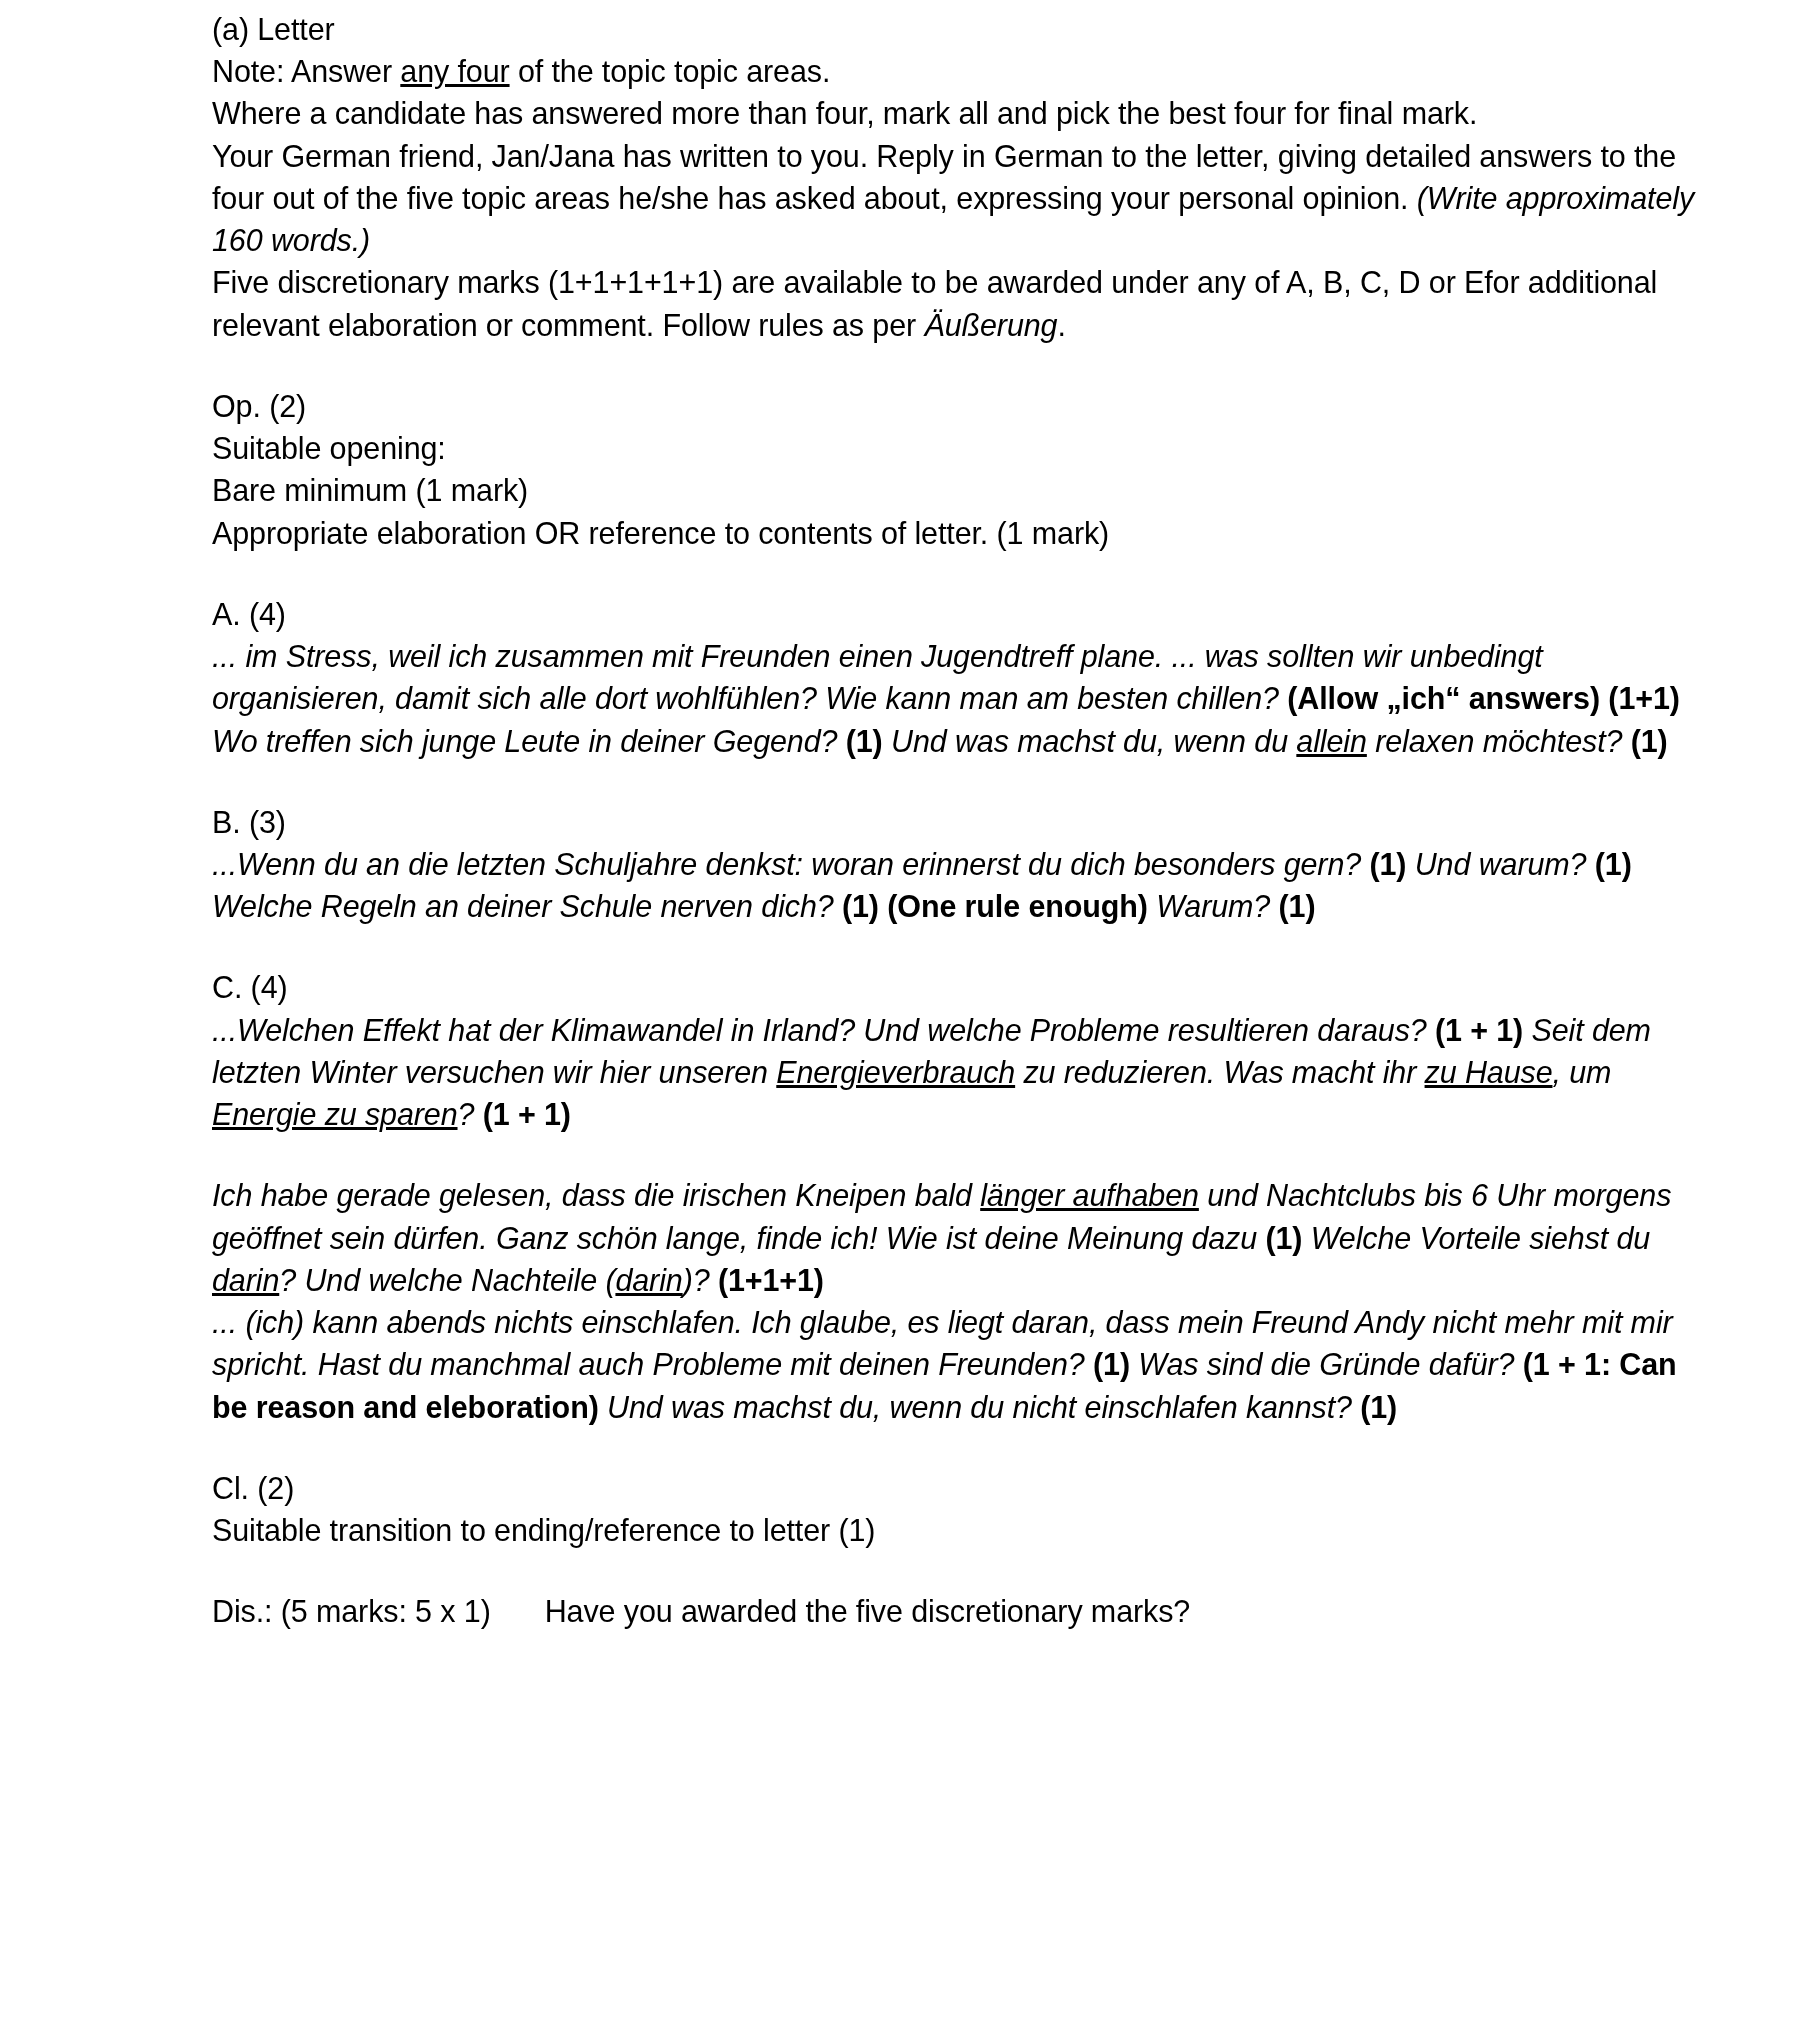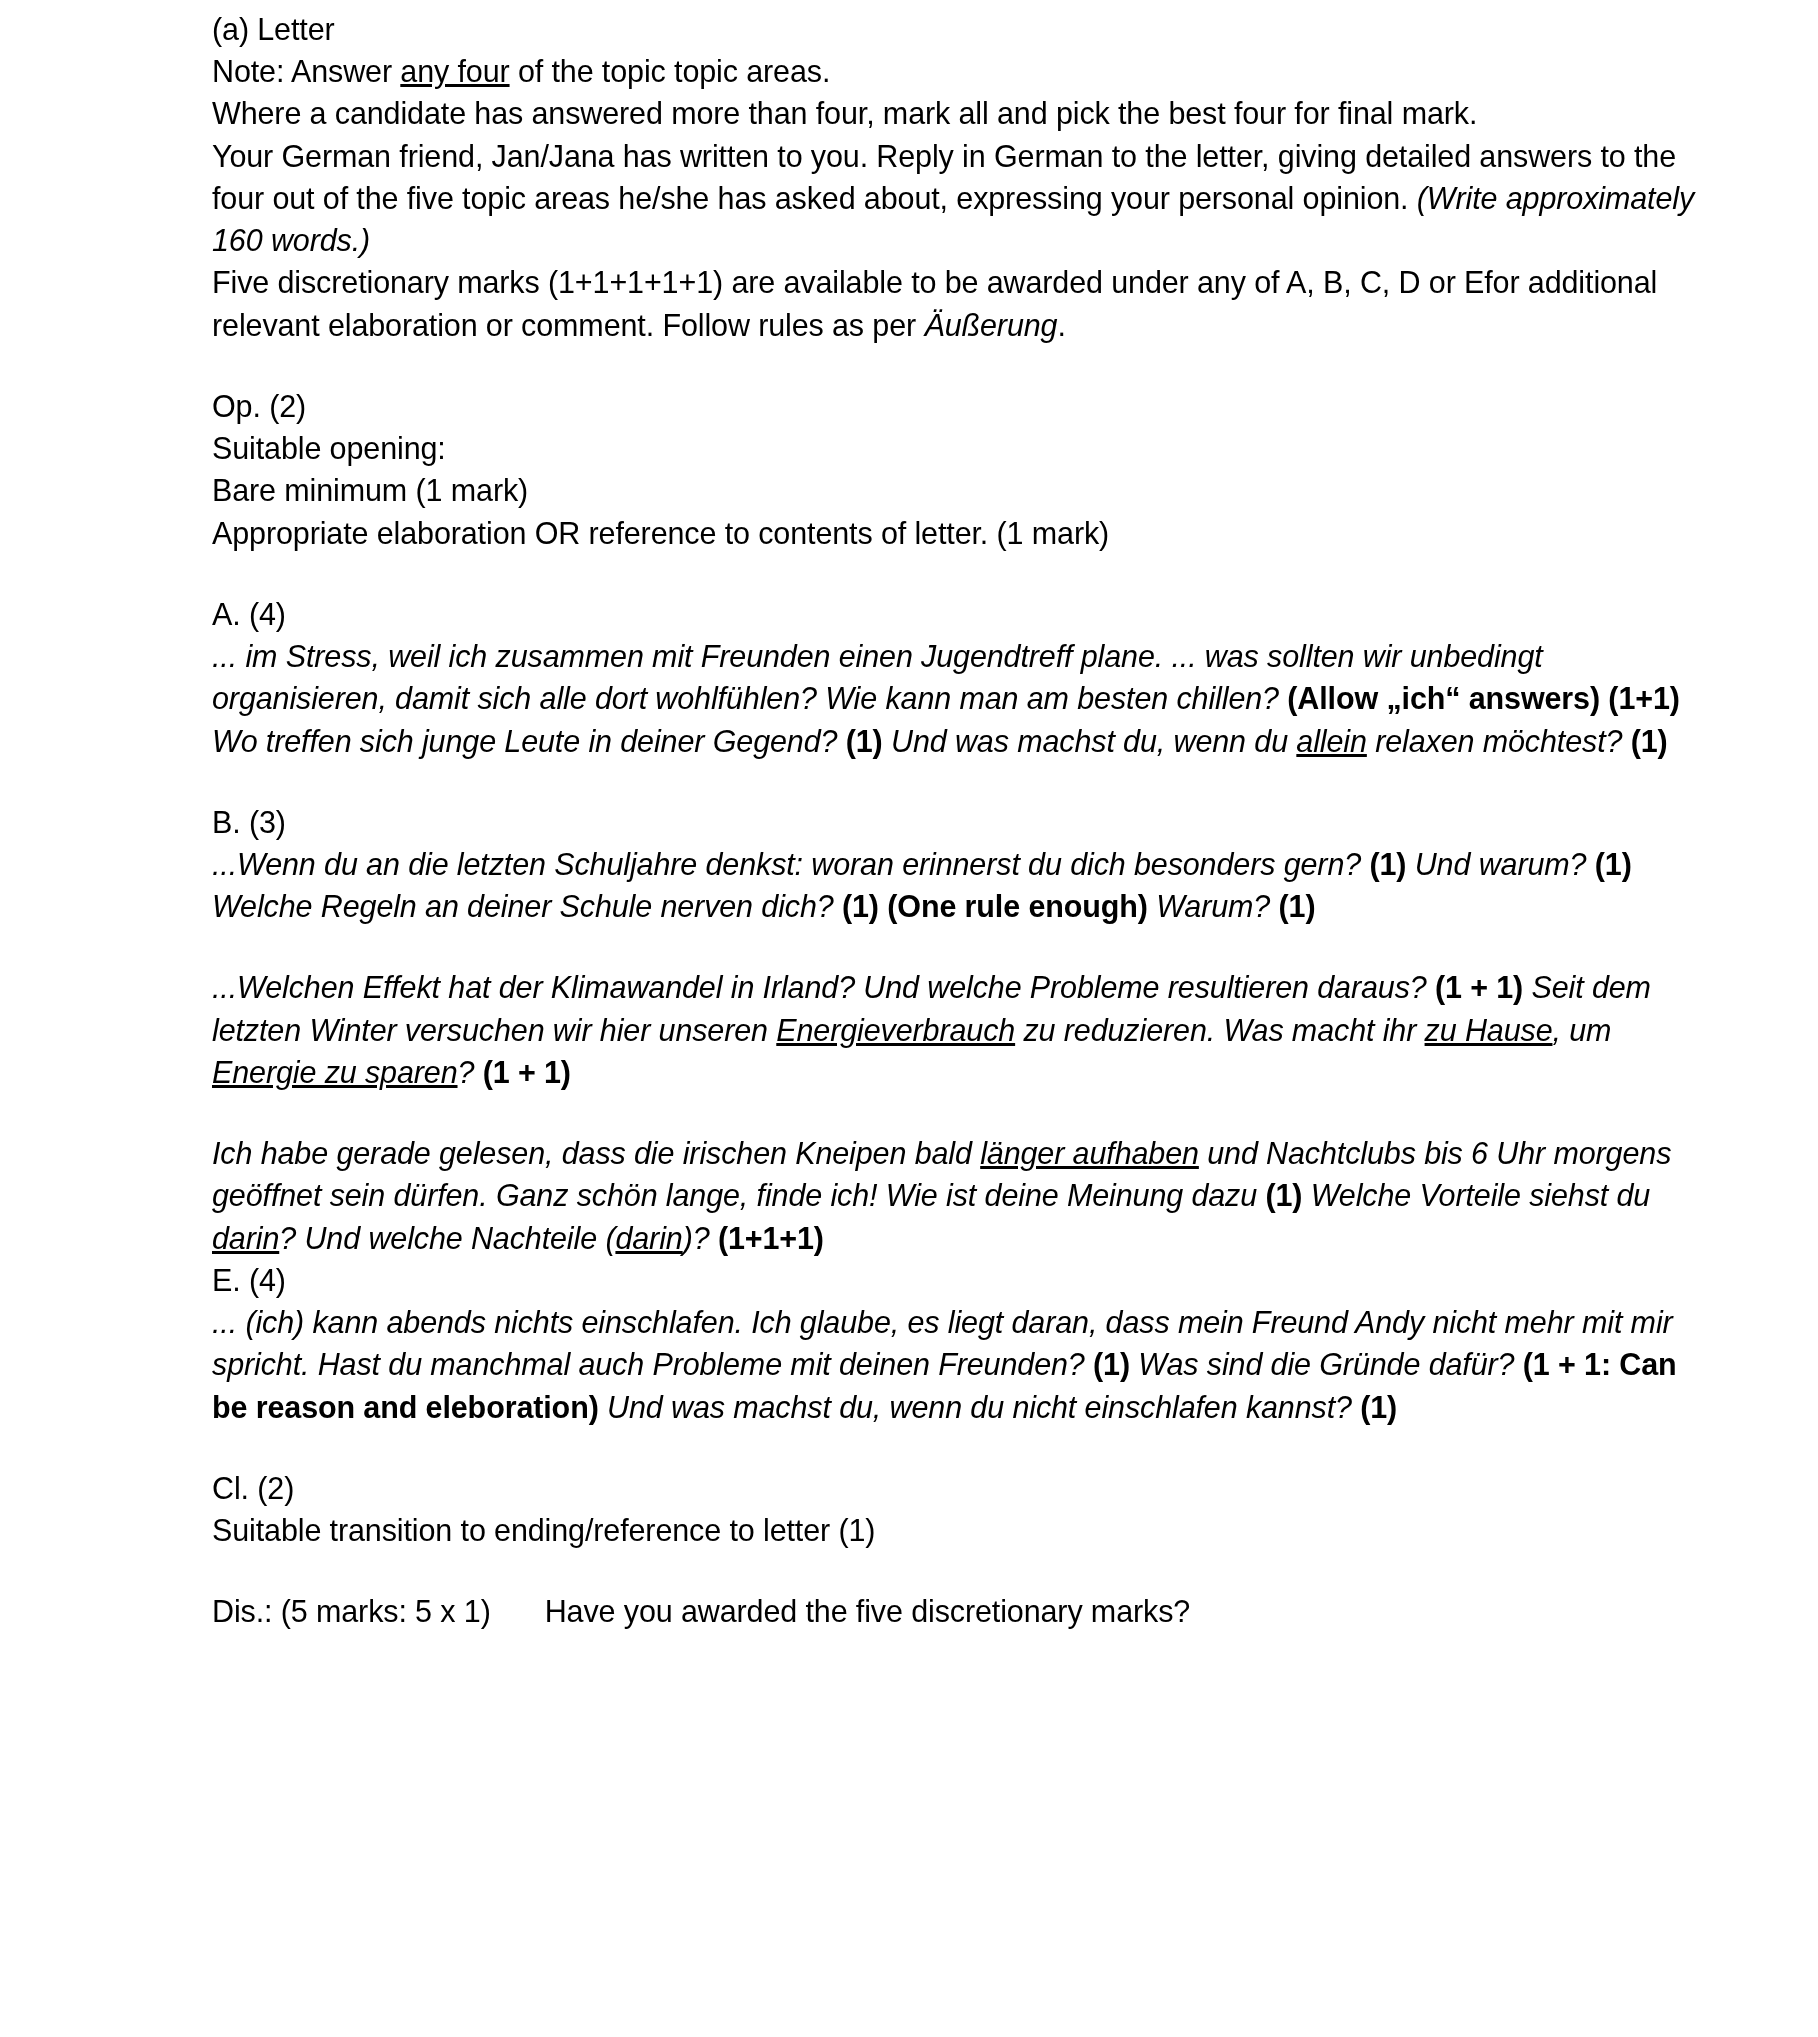--- a/index.html
+++ b/index.html
@@ -75,27 +75,27 @@
     <p class="line"><b>A. (4)</b></p>
     <p class="para"><span style="font-style: italic;">... im Stress, weil ich zusammen mit Freunden einen Jugendtreff plane.  ... was sollten wir unbedingt organisieren, damit sich alle dort wohlfühlen?  Wie kann man am besten chillen?</span><span style="font-weight: bold;"> (Allow „ich“ answers) (1+1)</span><span style="font-style: italic;">  Wo treffen sich junge Leute in deiner Gegend?</span><span style="font-weight: bold;"> (1)</span><span style="font-style: italic;">  Und was machst du, wenn du </span><span style="font-style: italic; text-decoration: underline; text-underline-offset: 2px;">allein</span><span style="font-style: italic;"> relaxen möchtest?</span><span style="font-weight: bold;"> (1)</span></p>
 
     <div class="spacer"></div>
 
     <p class="line"><b>B. (3)</b></p>
     <p class="para"><span style="font-style: italic;">...Wenn du an die letzten Schuljahre denkst: woran erinnerst du dich besonders gern?</span><span style="font-weight: bold;"> (1)</span><span style="font-style: italic;">  Und warum?</span><span style="font-weight: bold;"> (1)</span><span style="font-style: italic;">  Welche Regeln an deiner Schule nerven dich?</span><span style="font-weight: bold;"> (1) (One rule enough)</span><span style="font-style: italic;">  Warum?</span><span style="font-weight: bold;"> (1)</span></p>
 
     <div class="spacer"></div>
 
+    <p class="line"><b>C. (4)</b></p>
     <p class="para"><span style="font-style: italic;">...Welchen Effekt hat der Klimawandel in Irland? Und welche Probleme resultieren daraus?</span><span style="font-weight: bold;"> (1 + 1)</span><span style="font-style: italic;"> Seit dem letzten Winter versuchen wir hier unseren </span><span style="font-style: italic; text-decoration: underline; text-underline-offset: 2px;">Energieverbrauch</span><span style="font-style: italic;"> zu reduzieren.  Was macht ihr </span><span style="font-style: italic; text-decoration: underline; text-underline-offset: 2px;">zu Hause</span><span style="font-style: italic;">, um </span><span style="font-style: italic; text-decoration: underline; text-underline-offset: 2px;">Energie zu sparen</span><span style="font-style: italic;">?</span><span style="font-weight: bold;"> (1 + 1)</span></p>
 
     <div class="spacer"></div>
 
     <p class="para"><span style="font-style: italic;">Ich habe gerade gelesen, dass die irischen Kneipen bald </span><span style="font-style: italic; text-decoration: underline; text-underline-offset: 2px;">länger aufhaben</span><span style="font-style: italic;"> und Nachtclubs bis 6 Uhr morgens geöffnet sein dürfen.  Ganz schön lange, finde ich!  Wie ist deine Meinung dazu</span><span style="font-weight: bold;"> (1)</span><span style="font-style: italic;"> Welche Vorteile siehst du </span><span style="font-style: italic; text-decoration: underline; text-underline-offset: 2px;">darin</span><span style="font-style: italic;">? Und welche Nachteile (</span><span style="font-style: italic; text-decoration: underline; text-underline-offset: 2px;">darin</span><span style="font-style: italic;">)?</span><span style="font-weight: bold;"> (1+1+1)</span></p>
 
-    <p class="line"><b>E. (4)</b></p>
     <p class="para"><span style="font-style: italic;">... (ich) kann abends nichts einschlafen. Ich glaube, es liegt daran, dass mein Freund Andy nicht mehr mit mir spricht.  Hast du manchmal auch Probleme mit deinen Freunden?</span><span style="font-weight: bold;"> (1)</span><span style="font-style: italic;">  Was sind die Gründe dafür?</span><span style="font-weight: bold;"> (1 + 1: Can be reason and eleboration)</span><span style="font-style: italic;">   Und was machst du, wenn du nicht einschlafen kannst?</span><span style="font-weight: bold;"> (1)</span></p>
 
     <div class="spacer"></div>
 
     <p class="line"><b>Cl. (2)</b></p>
     <p class="line"><span>Suitable transition to ending/reference to letter </span><b>(1)</b></p>
 
     <div class="spacer"></div>
 
     <p class="line"><b>Dis.: (5 marks: 5 x 1)</b><span class="tab-sm"></span><b>Have you awarded the five discretionary marks?</b></p>

